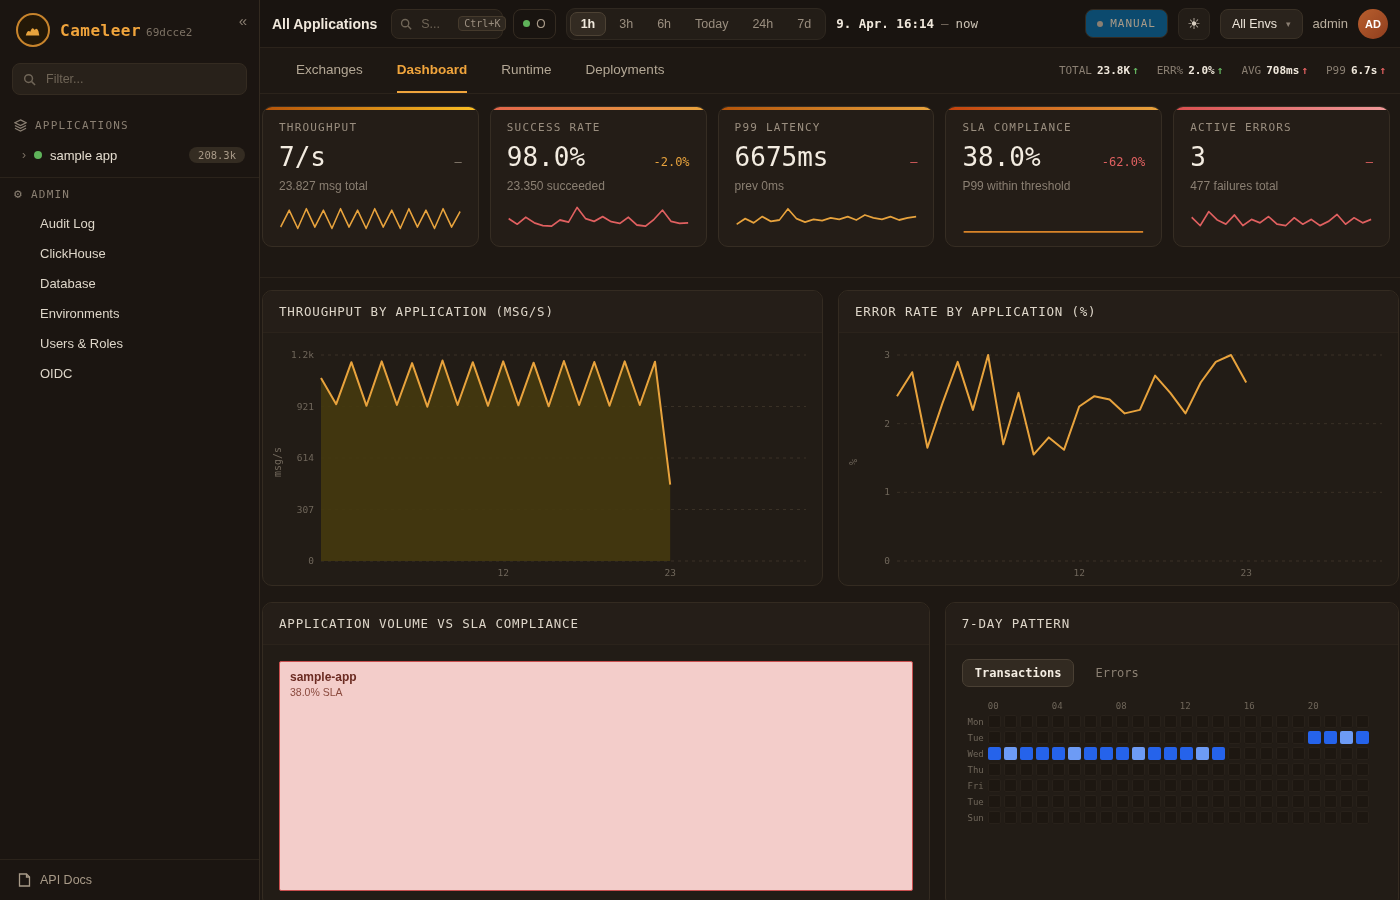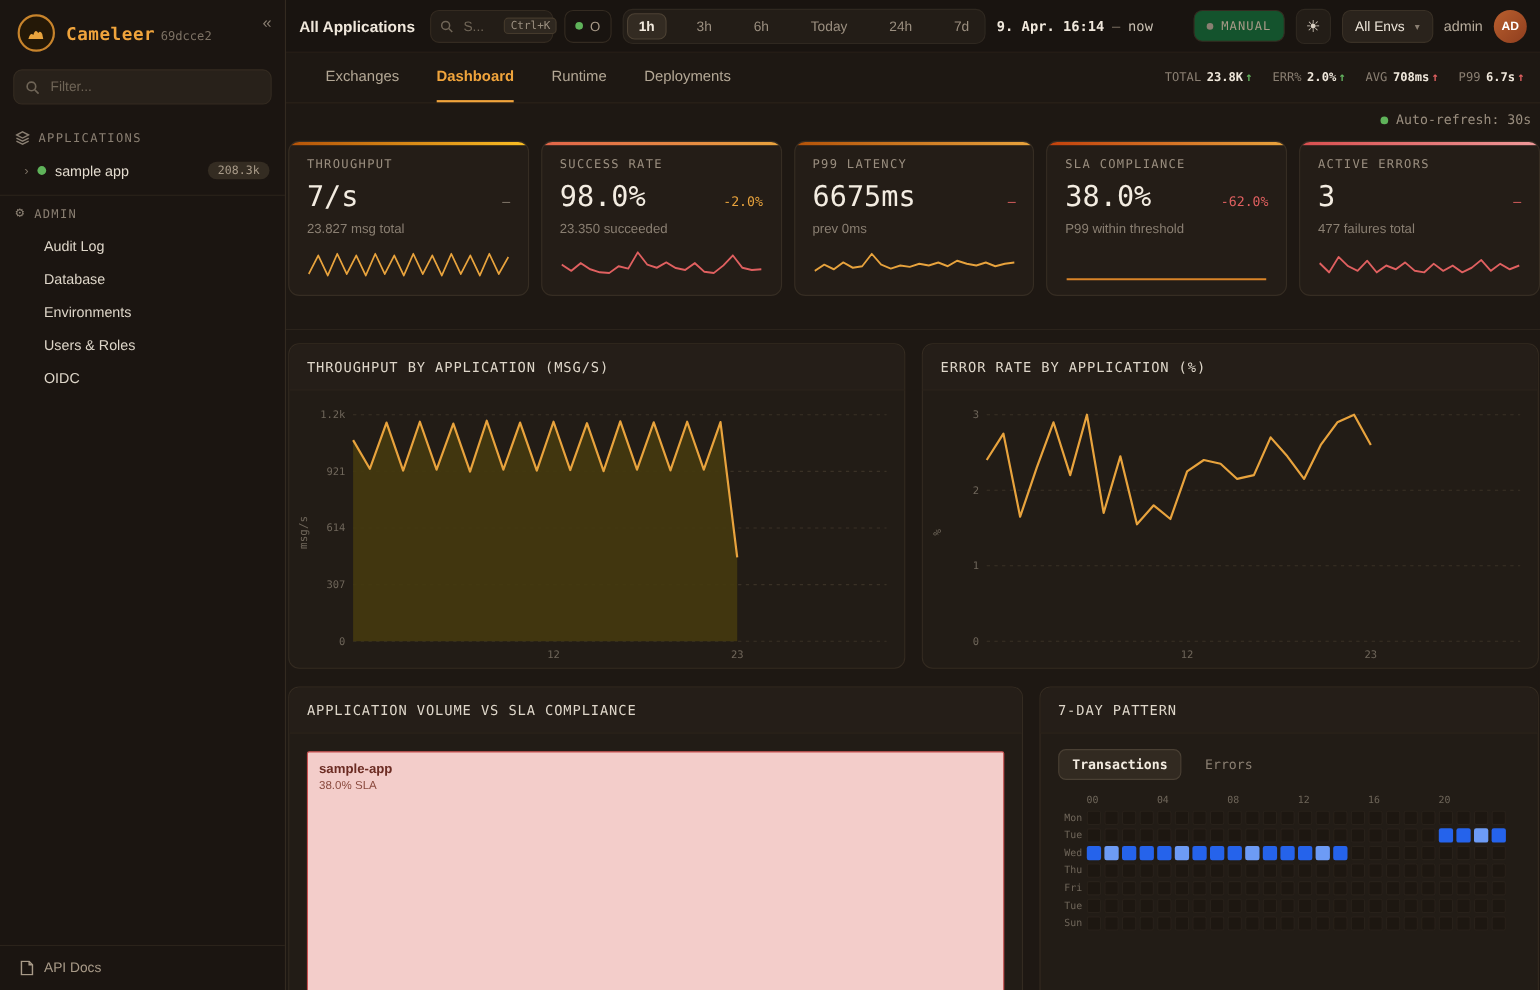--- a/index.html
+++ b/index.html
@@ -38,29 +38,29 @@
           display:flex;align-items:center;gap:10px;padding:0 12px}
   .topbar-title{font-weight:bold;font-size:14px;color:#f0e8dc;margin-right:4px;white-space:nowrap}
   .searchbox{display:flex;align-items:center;gap:7px;background:#231d17;border:1px solid #342b21;
              border-radius:8px;padding:6px 8px;width:112px;box-sizing:border-box}
   .searchbox input{background:transparent;border:none;outline:none;width:28px;color:#d8cfc2;font:12.5px "Liberation Sans",sans-serif}
   .searchbox input::placeholder{color:#6f6557}
   .kbd{background:#2f2820;border:1px solid #453a2c;border-radius:4px;font-family:"DejaVu Sans Mono",monospace;
        font-size:10px;color:#9a8e7f;padding:1px 5px;white-space:nowrap}
   .live-pill{display:flex;align-items:center;gap:6px;border:1px solid #342b21;border-radius:8px;
              padding:7px 9px;color:#a89a88;font-size:12px}
-  .seg{display:flex;background:#231d17;border:1px solid #2f2820;border-radius:9px;padding:3px;gap:16px}
+  .seg{display:flex;background:#231d17;border:1px solid #2f2820;border-radius:9px;padding:3px;gap:2px}
   .tr-btn{background:transparent;border:1px solid transparent;color:#9a8e7f;
           font:12.5px "Liberation Sans",sans-serif;padding:4px 10px;border-radius:7px;cursor:pointer;white-space:nowrap}
   .tr-btn.active{background:#332b22;border-color:#4d4234;color:#f0e8dc;font-weight:bold}
   .daterange{font-family:"DejaVu Sans Mono",monospace;font-size:12.5px;color:#f0e8dc;font-weight:bold;
              display:flex;gap:7px;align-items:center;white-space:nowrap}
   .daterange .sep{color:#7c7164;font-weight:normal}
   .daterange .to{color:#c9c0b2;font-weight:normal}
-  .manual-btn{display:flex;align-items:center;gap:7px;border:1px solid #342b21;background:#14532d;
+  .manual-btn{display:flex;align-items:center;gap:7px;border:1px solid #342b21;background:#0c4a6e;
               border-radius:8px;padding:7px 11px;color:#a89a88;font-family:"DejaVu Sans Mono",monospace;
               font-size:11px;letter-spacing:1px;margin-left:auto;cursor:pointer;white-space:nowrap}
   .manual-dot{width:6px;height:6px;background:#8a7f72;border-radius:50%}
   .icon-btn{width:32px;height:32px;display:flex;align-items:center;justify-content:center;color:#d8cfc2;
             font-size:15px;cursor:pointer;border-radius:8px;background:#231d17;border:1px solid #2f2820}
   .env-select{display:flex;align-items:center;gap:9px;background:#2a231c;border:1px solid #3a3126;
               border-radius:8px;padding:7px 11px;font-size:12.5px;color:#ece4d8;cursor:pointer;white-space:nowrap}
   .caret{color:#8a7f72;font-size:9px}
   .user-name{color:#b8ad9d;font-size:13px}
   .avatar{width:30px;height:30px;min-width:30px;border-radius:50%;background:linear-gradient(135deg,#b95f2e,#8f3e1e);
@@ -74,21 +74,21 @@
   .tab.active{color:#f0a43c;font-weight:bold;border-bottom-color:#f0a43c}
   .tab-stats{margin-left:auto;display:flex;gap:18px;font-family:"DejaVu Sans Mono",monospace;
              font-size:11px;align-items:center}
   .stat-label{color:#8a7f72}
   .stat-value{color:#f0e8dc;font-weight:bold;margin-left:5px}
   .arrow-up{font-weight:bold;margin-left:2px}
   
   .content{flex:1;overflow:hidden;display:flex;flex-direction:column}
   .autorow{display:flex;justify-content:flex-end;align-items:center;gap:7px;padding:8px 8px 0;
            color:#9a8e7f;font-family:"DejaVu Sans Mono",monospace;font-size:12px}
-  .kpi-grid{display:grid;grid-template-columns:repeat(5,1fr);gap:11px;padding:12px 0 0 2px}
+  .kpi-grid{display:grid;grid-template-columns:repeat(5,1fr);gap:11px;padding:12px 10px 0 2px}
   .kpi-card{position:relative;background:#241d17;border:1px solid #362d23;border-radius:10px;
             padding:14px 16px 10px;overflow:hidden}
   .kpi-strip{position:absolute;top:0;left:0;right:0;height:3px}
   .kpi-label{font-family:"DejaVu Sans Mono",monospace;font-size:11px;letter-spacing:1.2px;color:#9a8e7f}
   .kpi-valrow{display:flex;align-items:baseline;justify-content:space-between;margin-top:8px}
   .kpi-value{font-family:"DejaVu Sans Mono",monospace;font-weight:normal;font-size:26px;color:#f3ece1}
   .kpi-delta{font-family:"DejaVu Sans Mono",monospace;font-size:12px}
   .kpi-sub{margin-top:7px;color:#8a7f72;font-size:12px}
   .kpi-spark{margin-top:9px;width:100%;height:34px;display:block}
   .hr-div{border-top:1px solid #2b231b;margin-top:30px}
@@ -159,20 +159,21 @@
     <span class="app-name">sample app</span>
     <span class="badge">208.3k</span>
   </div>
   <div class="side-div"></div>
   <div class="section-head">
     <span class="gear">⚙</span>
     <span>ADMIN</span>
   </div>
   <nav>
       <div class="nav-item">Audit Log</div>
+      <div class="nav-item">ClickHouse</div>
       <div class="nav-item">Database</div>
       <div class="nav-item">Environments</div>
       <div class="nav-item">Users &amp; Roles</div>
       <div class="nav-item">OIDC</div>
     </nav>
   <div class="sidebar-bottom">
     <span style="display:flex">
       <svg width="13" height="14" viewBox="0 0 12 14" fill="none" stroke="#a89a88" stroke-width="1.3">
           <path d="M1 1 H8 L11 4 V13 H1 Z"></path>
           <path d="M8 1 V4 H11"></path>
@@ -242,24 +243,20 @@
         <span>
        <span class="stat-label">AVG</span><span class="stat-value">708ms</span><span class="arrow-up" style="color:#e06060">↑</span>
      </span>
         <span>
        <span class="stat-label">P99</span><span class="stat-value">6.7s</span><span class="arrow-up" style="color:#e06060">↑</span>
      </span>
       </div>
   </div>
 
   <div class="content">
-    <div class="autorow">
-      <span class="dot-green sm"></span>
-      <span>Auto-refresh: 30s</span>
-    </div>
 
     <div class="kpi-grid">
         <div class="kpi-card">
        <div class="kpi-strip" style="background:linear-gradient(90deg,#b45309,#fbbf24)"></div>
        <div class="kpi-label">THROUGHPUT</div>
        <div class="kpi-valrow">
          <span class="kpi-value">7/s</span>
          <span class="kpi-delta" style="color:#8a7f72">–</span>
        </div>
        <div class="kpi-sub">23.827 msg total</div>

